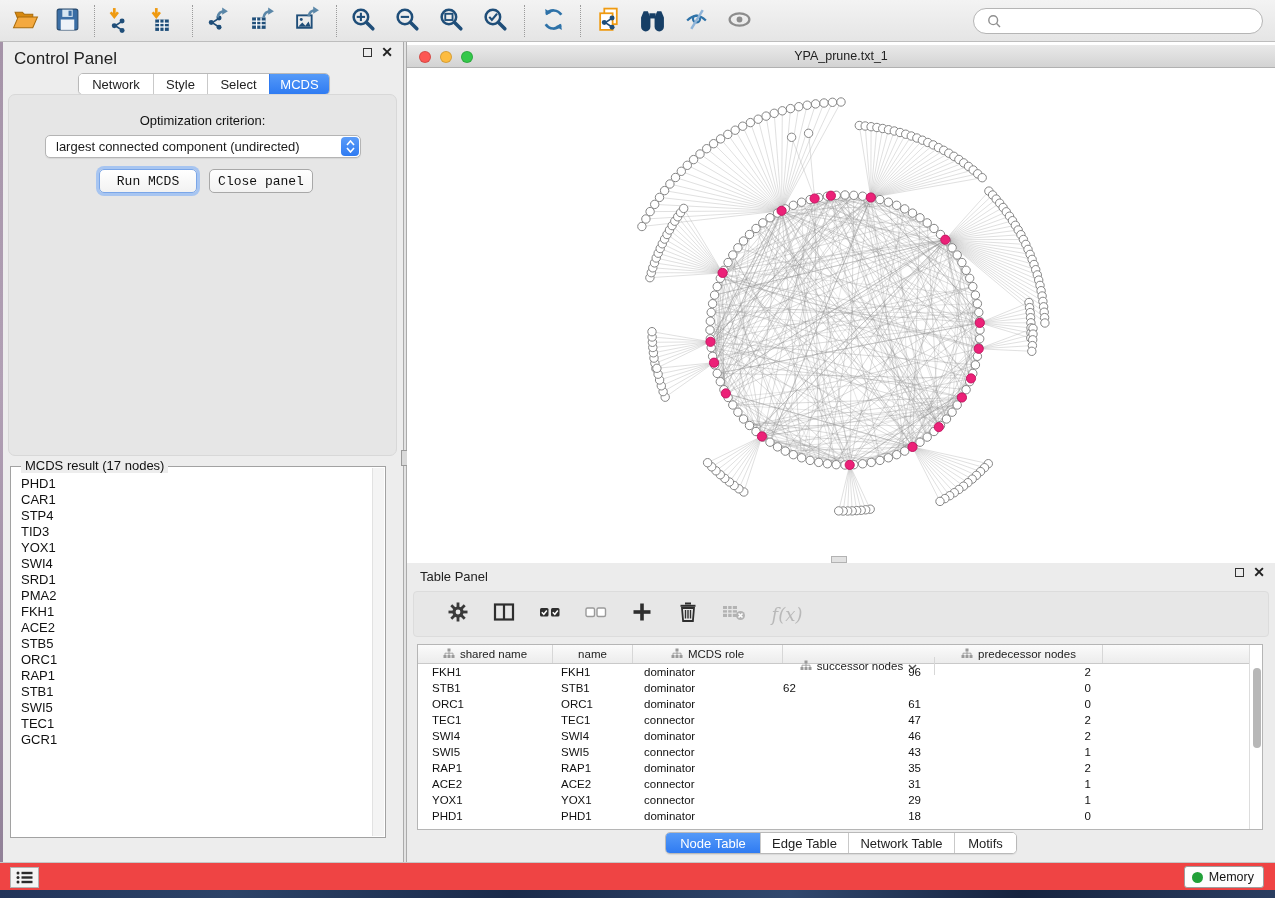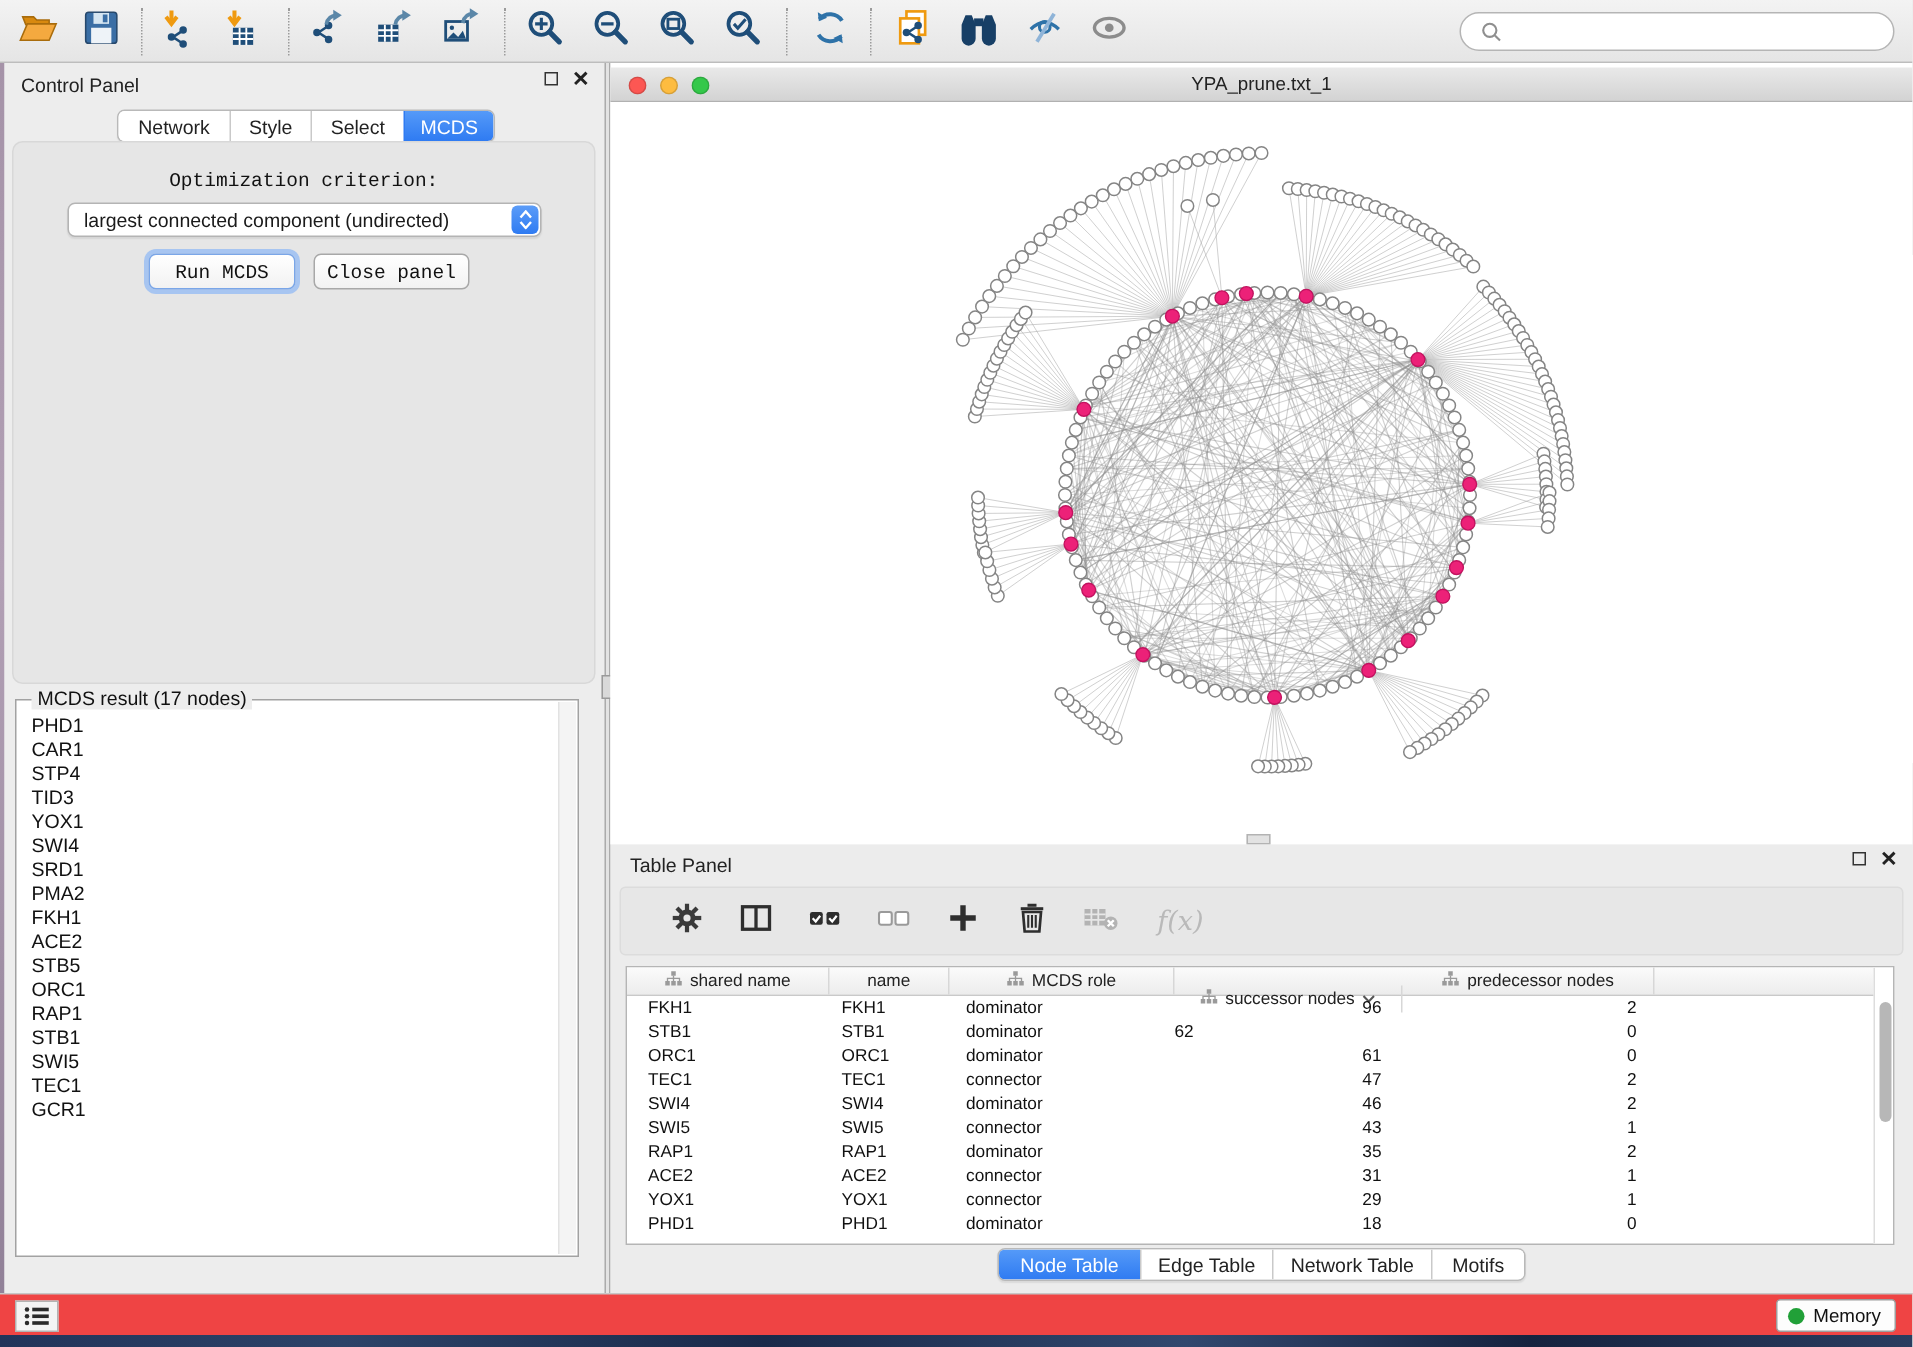--- a/index.html
+++ b/index.html
@@ -17,35 +17,35 @@
     border-bottom:1px solid #bdbdbd; }
   .tb-btn { position:absolute; top:6px; width:30px; height:30px; display:flex; align-items:center; justify-content:center; border-radius:4px; }
   .tb-sep { position:absolute; top:5px; width:0; height:32px; border-left:1px dotted #9b9b9b; }
   #search-box { position:absolute; left:973px; top:8px; width:290px; height:26px; background:#fff;
     border:1px solid #b5b5b5; border-radius:13px; display:flex; align-items:center; padding-left:8px; }
   #search-input { border:none; outline:none; flex:1; height:20px; font-size:12px; background:transparent; }
 
   
   #control-panel { left:3px; top:42px; width:400px; height:820px; background:#ededed; }
   #cp-header { position:absolute; left:0; top:0; width:100%; height:28px; }
-  #cp-title { position:absolute; left:11px; top:7px; font-size:13px; color:#222; }
+  #cp-title { position:absolute; left:11px; top:7px; font-size:17px; color:#222; }
   .win-icons { position:absolute; right:10px; top:6px; display:flex; gap:9px; align-items:center; }
   .float-ic { width:9px; height:9px; border:1.6px solid #333; display:inline-block; }
   .close-ic { font-size:14px; font-weight:bold; color:#222; line-height:9px; }
 
   .seg-control { position:absolute; display:flex; height:22px; border:1px solid #b9b9b9; border-radius:5px;
     overflow:hidden; background:#fff; box-shadow:0 1px 1px rgba(0,0,0,.08); }
   .seg { display:flex; align-items:center; justify-content:center; font-size:13px; color:#222;
     border-left:1px solid #c9c9c9; background:#fff; cursor:default; }
   .seg:first-child { border-left:none; }
   .seg.active { background:linear-gradient(#559af8,#2f7bf2); color:#fff; border-left-color:#2f7bf2;text-align:right; }
 
   #cp-inner { position:absolute; left:5px; top:52px; width:389px; height:362px; background:#e6e6e6;
     border:1px solid #d8d8d8; border-radius:7px; }
-  #opt-label { position:absolute; left:0; top:18px; width:100%; text-align:center; font-size:13px; color:#111;font-family:Liberation Mono, monospace; }
+  #opt-label { position:absolute; left:0; top:18px; width:100%; text-align:center; font-size:13px; color:#111; }
   #opt-select { position:absolute; left:36px; top:40px; width:316px; height:23px; background:#fff;
     border:1px solid #b4b4b4; border-radius:5px; font-size:13px; display:flex; align-items:center;
     padding-left:10px; box-shadow:0 1px 1px rgba(0,0,0,.07); }
   #opt-stepper { position:absolute; right:1px; top:1px; width:18px; height:19px; border-radius:4px;
     background:linear-gradient(#5b9cf8,#2f7bf2); display:flex; flex-direction:column; align-items:center; justify-content:center; gap:1px; }
   #opt-stepper svg { display:block; }
   .cp-btn { position:absolute; top:74px; height:24px; background:linear-gradient(#ffffff,#f2f2f2);
     border:1px solid #a8a8a8; border-radius:5px; font-size:13px; display:flex; align-items:center; justify-content:center; color:#111;font-family:Liberation Mono, monospace; }
   #run-btn { left:90px; width:98px; border-color:#7aa6e8; box-shadow:0 0 0 3px rgba(115,170,250,.55); }
   #closepanel-btn { left:200px; width:104px; }

